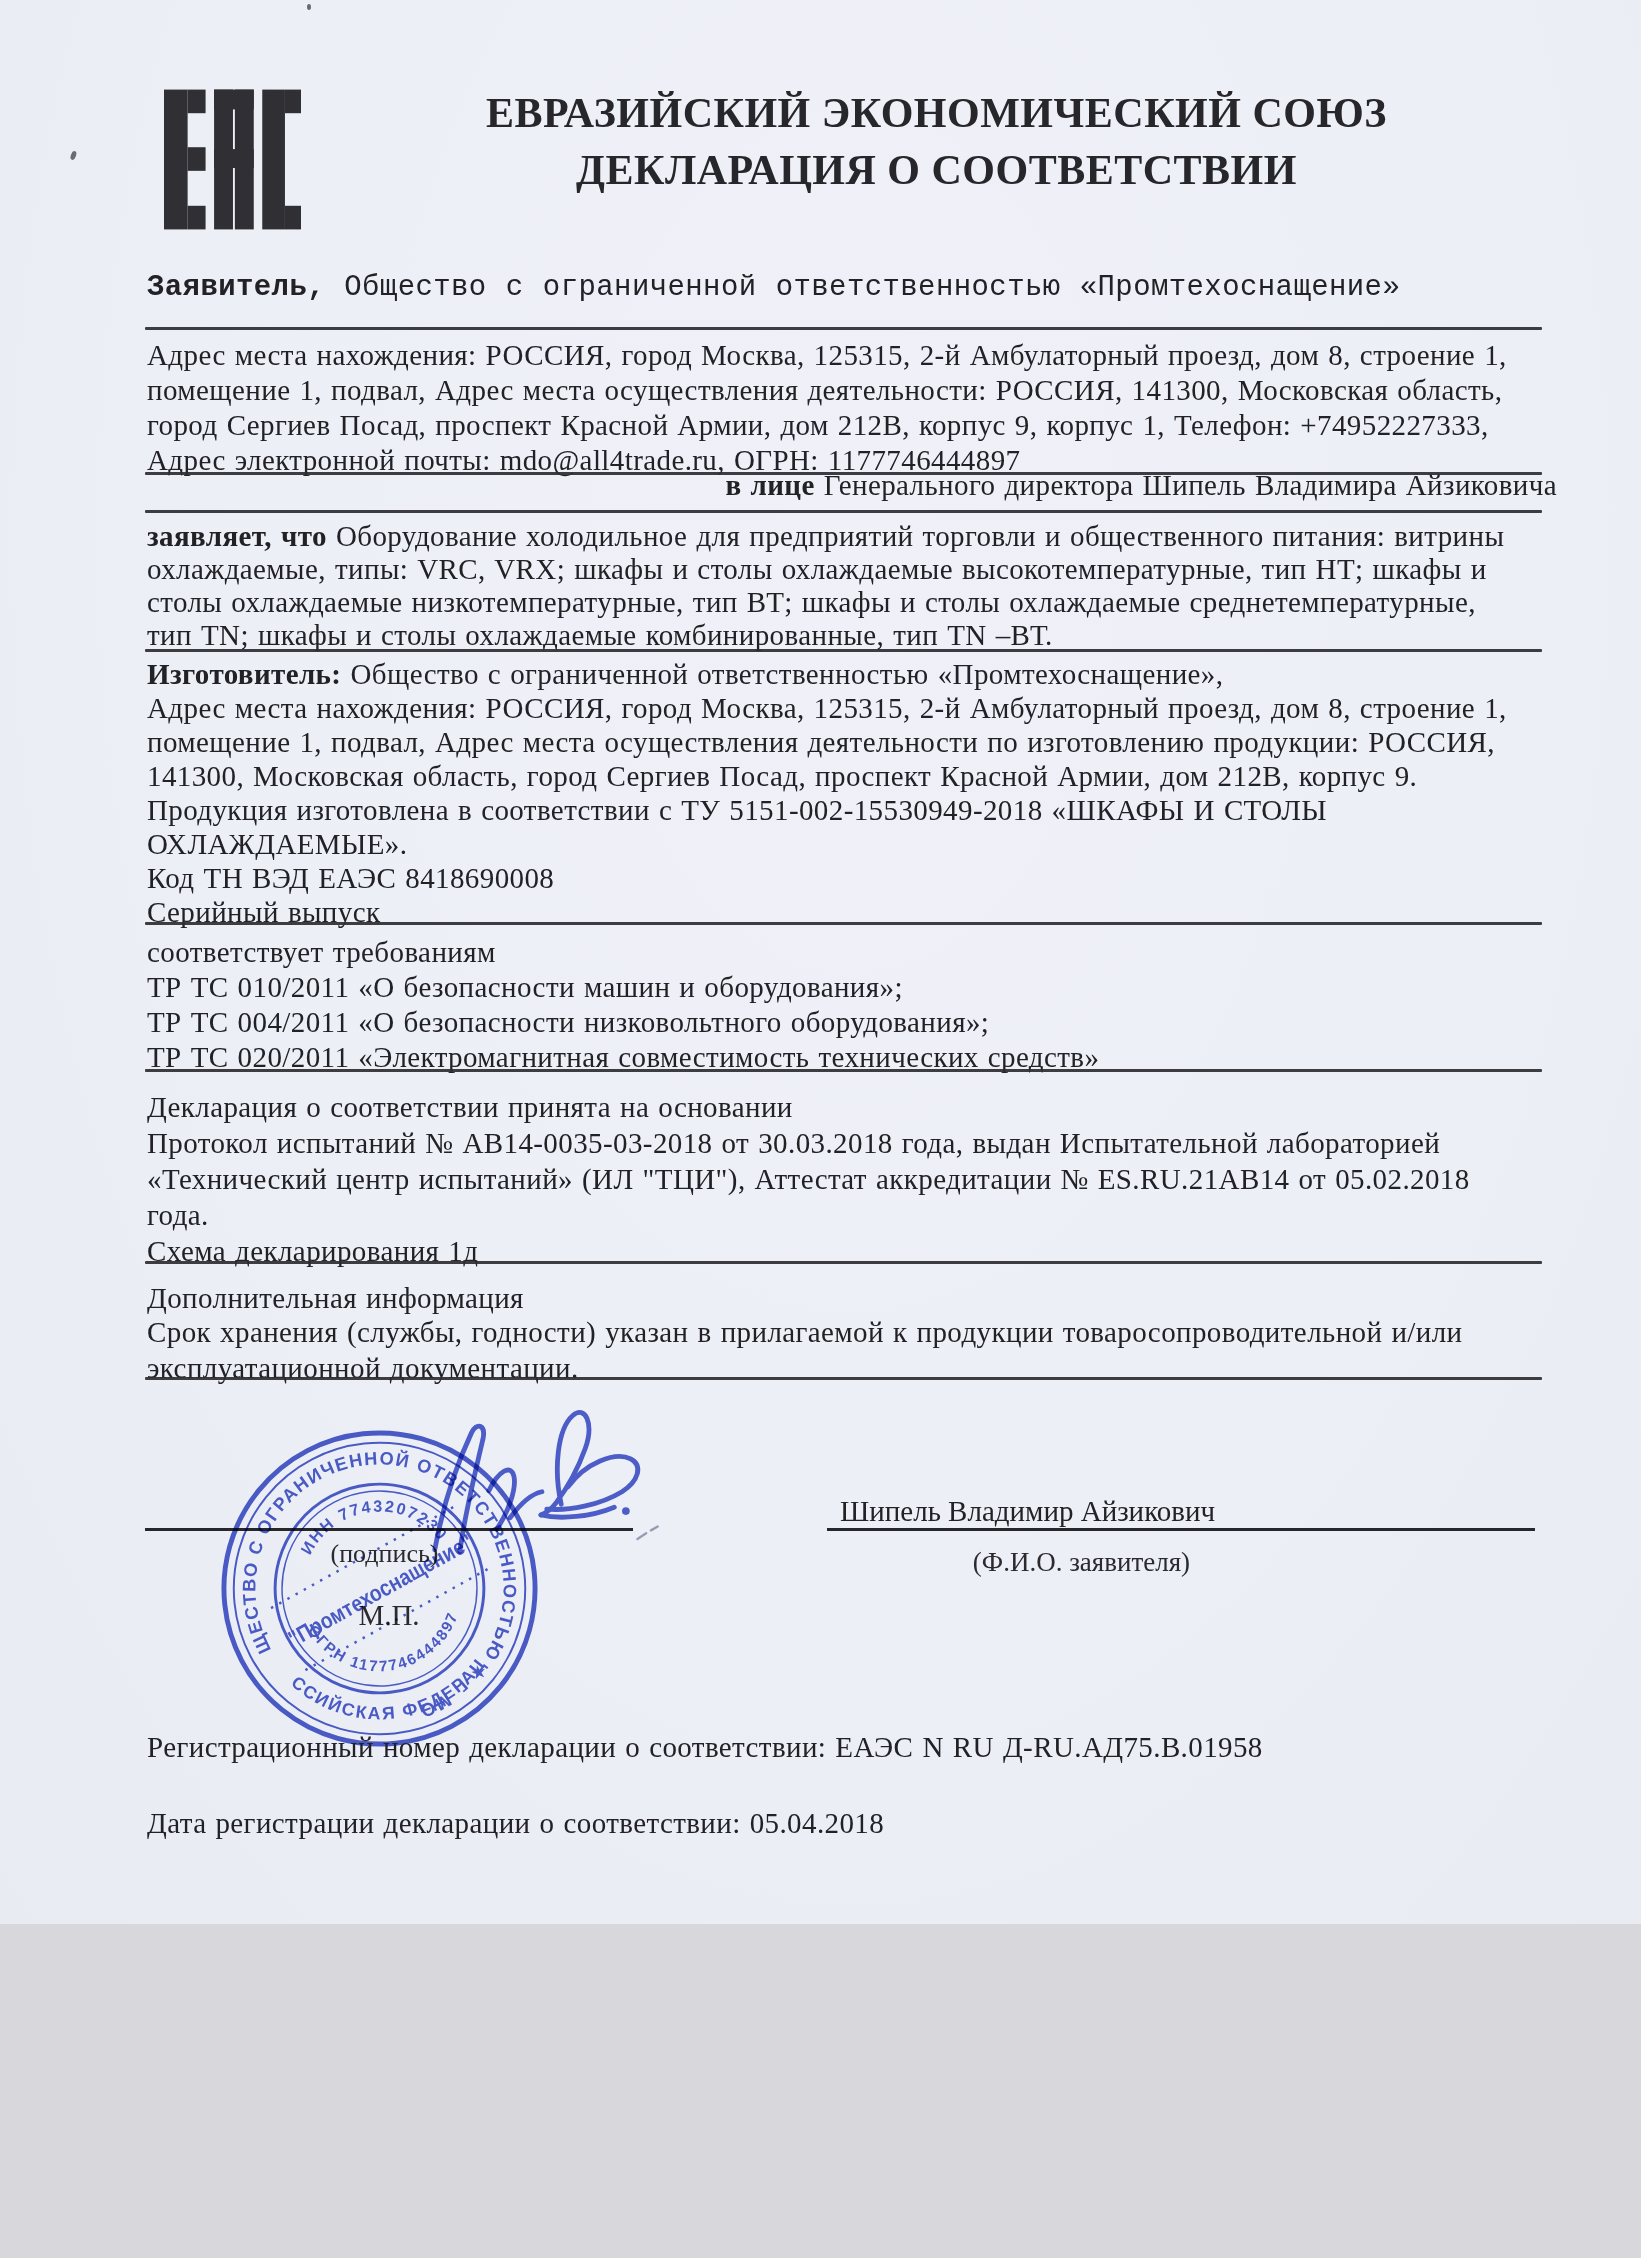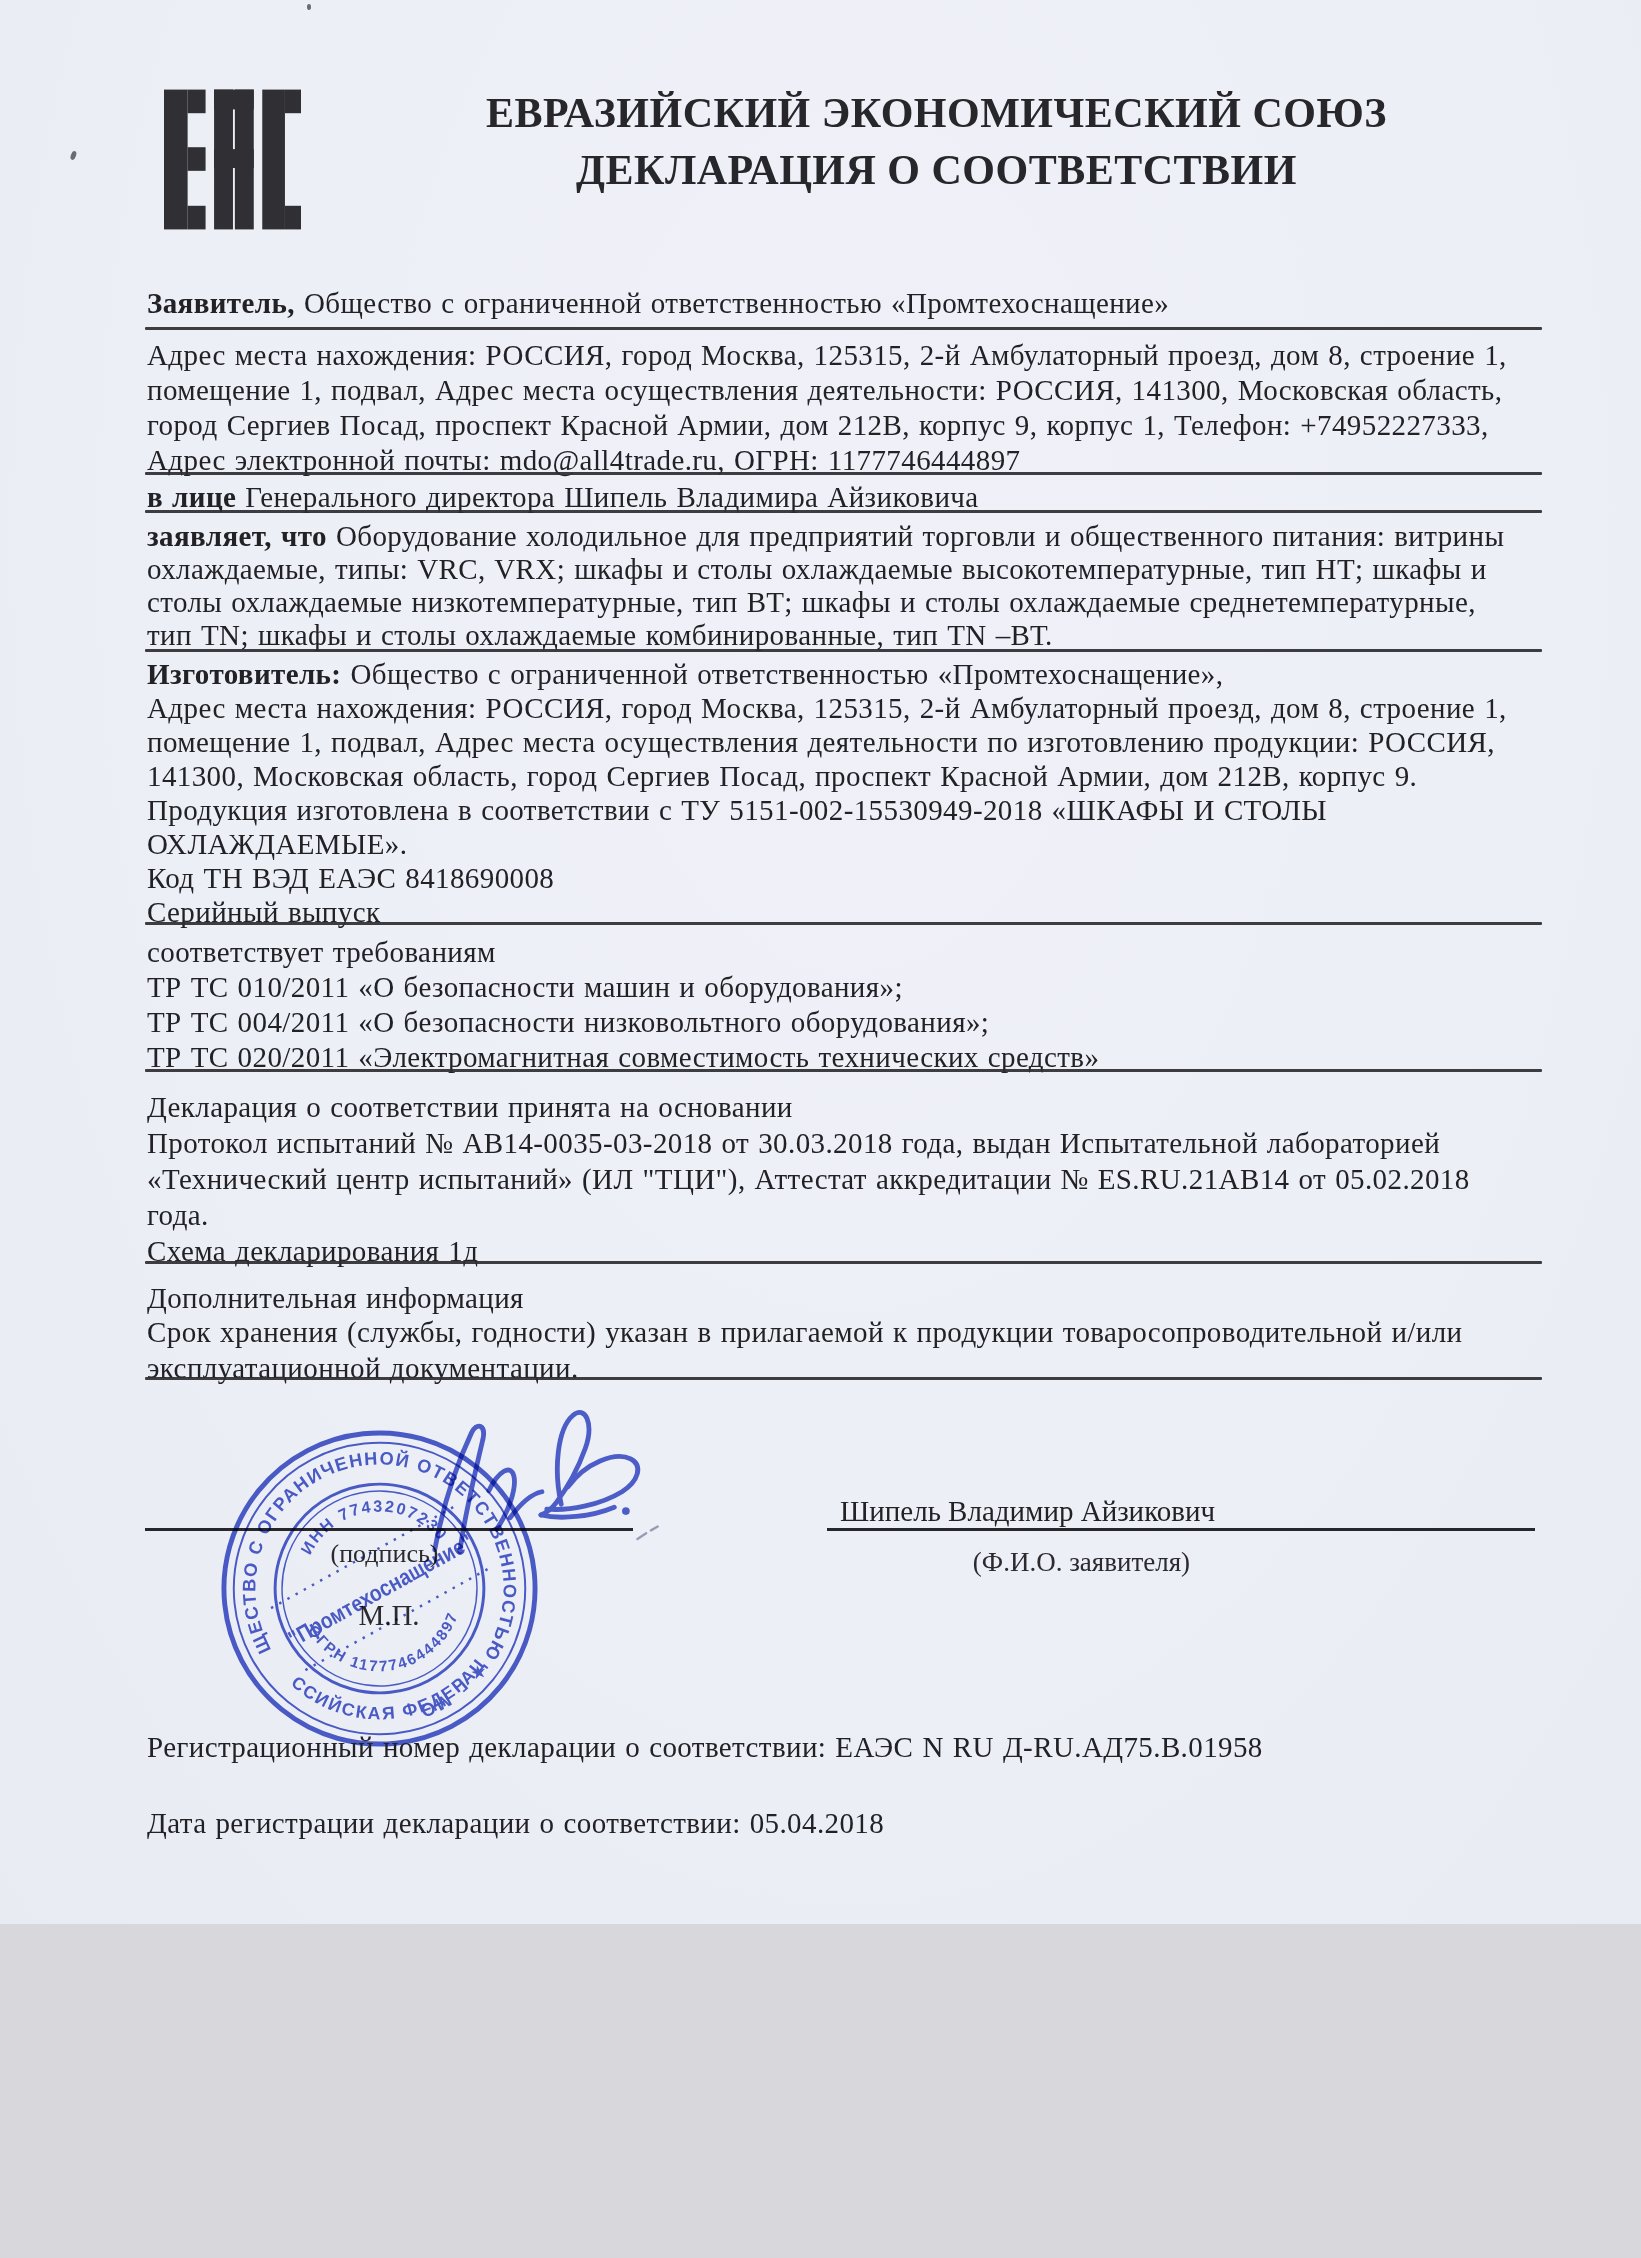--- a/index.html
+++ b/index.html
@@ -49,37 +49,37 @@
       <rect x="128" y="0" width="17" height="25"></rect>
       <rect x="128" y="123" width="17" height="25"></rect>
     </g>
   </svg>
 
   <div class="abs title">
     <div>ЕВРАЗИЙСКИЙ ЭКОНОМИЧЕСКИЙ СОЮЗ</div>
     <div>ДЕКЛАРАЦИЯ О СООТВЕТСТВИИ</div>
   </div>
 
-  <div class="blk" style="top:286px;line-height:35px;">
+  <div class="blk" style="top:270px;line-height:35px;font-family:Liberation Mono, monospace;">
     <div class="tl">
       <b class="lb">Заявитель,</b>
       <span>Общество с ограниченной ответственностью «Промтехоснащение»</span>
     </div>
   </div>
   <div class="rule" style="top:327px;"></div>
 
   <div class="blk" style="top:338px;line-height:35px;">
     <div class="tl">Адрес места нахождения: РОССИЯ, город Москва, 125315, 2-й Амбулаторный проезд, дом 8, строение 1,</div>
     <div class="tl">помещение 1, подвал, Адрес места осуществления деятельности: РОССИЯ, 141300, Московская область,</div>
     <div class="tl">город Сергиев Посад, проспект Красной Армии, дом 212В, корпус 9, корпус 1, Телефон: +74952227333,</div>
     <div class="tl">Адрес электронной почты: mdo@all4trade.ru, ОГРН: 1177746444897</div>
   </div>
   <div class="rule" style="top:472px;"></div>
 
-  <div class="blk" style="top:480px;line-height:35px;">
+  <div class="blk" style="top:468px;line-height:35px;text-align:right;">
     <div class="tl">
       <b class="lb">в лице</b>
       <span>Генерального директора Шипель Владимира Айзиковича</span>
     </div>
   </div>
   <div class="rule" style="top:510px;"></div>
 
   <div class="blk" style="top:520px;line-height:33px;">
     <div class="tl">
       <b class="lb">заявляет, что</b>

